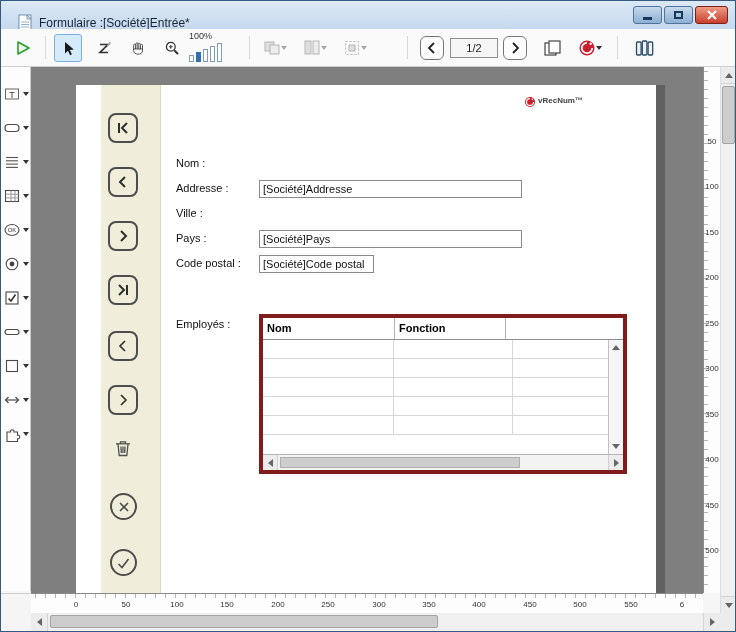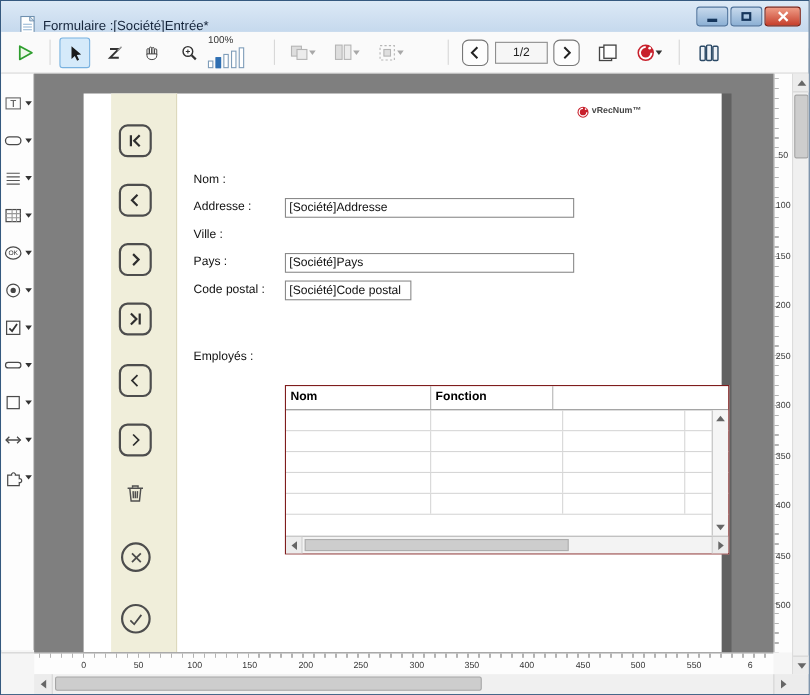--- a/index.html
+++ b/index.html
@@ -62,21 +62,21 @@
   .recnum span { font-size:8px; font-weight:bold; color:#444; }
 
   .frow { position:absolute; left:0; width:100%; height:20px; }
   .flabel { position:absolute; left:100px; top:2px; font-size:11px; color:#111; }
   .fbox { position:absolute; left:183px; top:0; width:263px; height:18px; border:1px solid #8a8a8a;
           background:#fff; font-size:11px; color:#111; line-height:16px; padding-left:3px; overflow:hidden; }
   .fbox.narrow { width:115px; }
   .elabel { position:absolute; left:100px; top:233px; font-size:11px; color:#111; }
 
   
-  .etable { position:absolute; left:183px; top:229px; width:404px; border:1px solid #7f1d1d; background:#fff;margin-top:36px; }
+  .etable { position:absolute; left:183px; top:229px; width:368px; border:4px solid #7f1d1d; background:#fff; }
   .thead { display:flex; height:22px; border-bottom:1px solid #8f8f8f; }
   .thead .tc { font-weight:bold; font-size:11px; color:#000; padding:4px 0 0 4px; border-right:1px solid #b5b5b5; }
   .tc.c0 { width:132px; } .tc.c1 { width:120px; } .tc.c2 { width:111px; }
   .tc.csb { width:15px; border-right:none; }
   .tbody { position:relative; height:114px; }
   .trow { display:flex; height:19px; border-bottom:1px solid #d6d6d6; }
   .trow .tc { font-size:11px; color:#111; padding:2px 0 0 4px; border-right:1px solid #d6d6d6; overflow:hidden; white-space:nowrap; }
   .tvsb { position:absolute; right:0; top:0; width:15px; height:114px; background:#f5f5f5; border-left:1px solid #c0c0c0; }
   .thsb { position:relative; height:16px; background:#f3f3f3; border-top:1px solid #b5b5b5; }
   .sbtn { position:absolute; top:0; width:15px; height:100%; background:#ececec;

